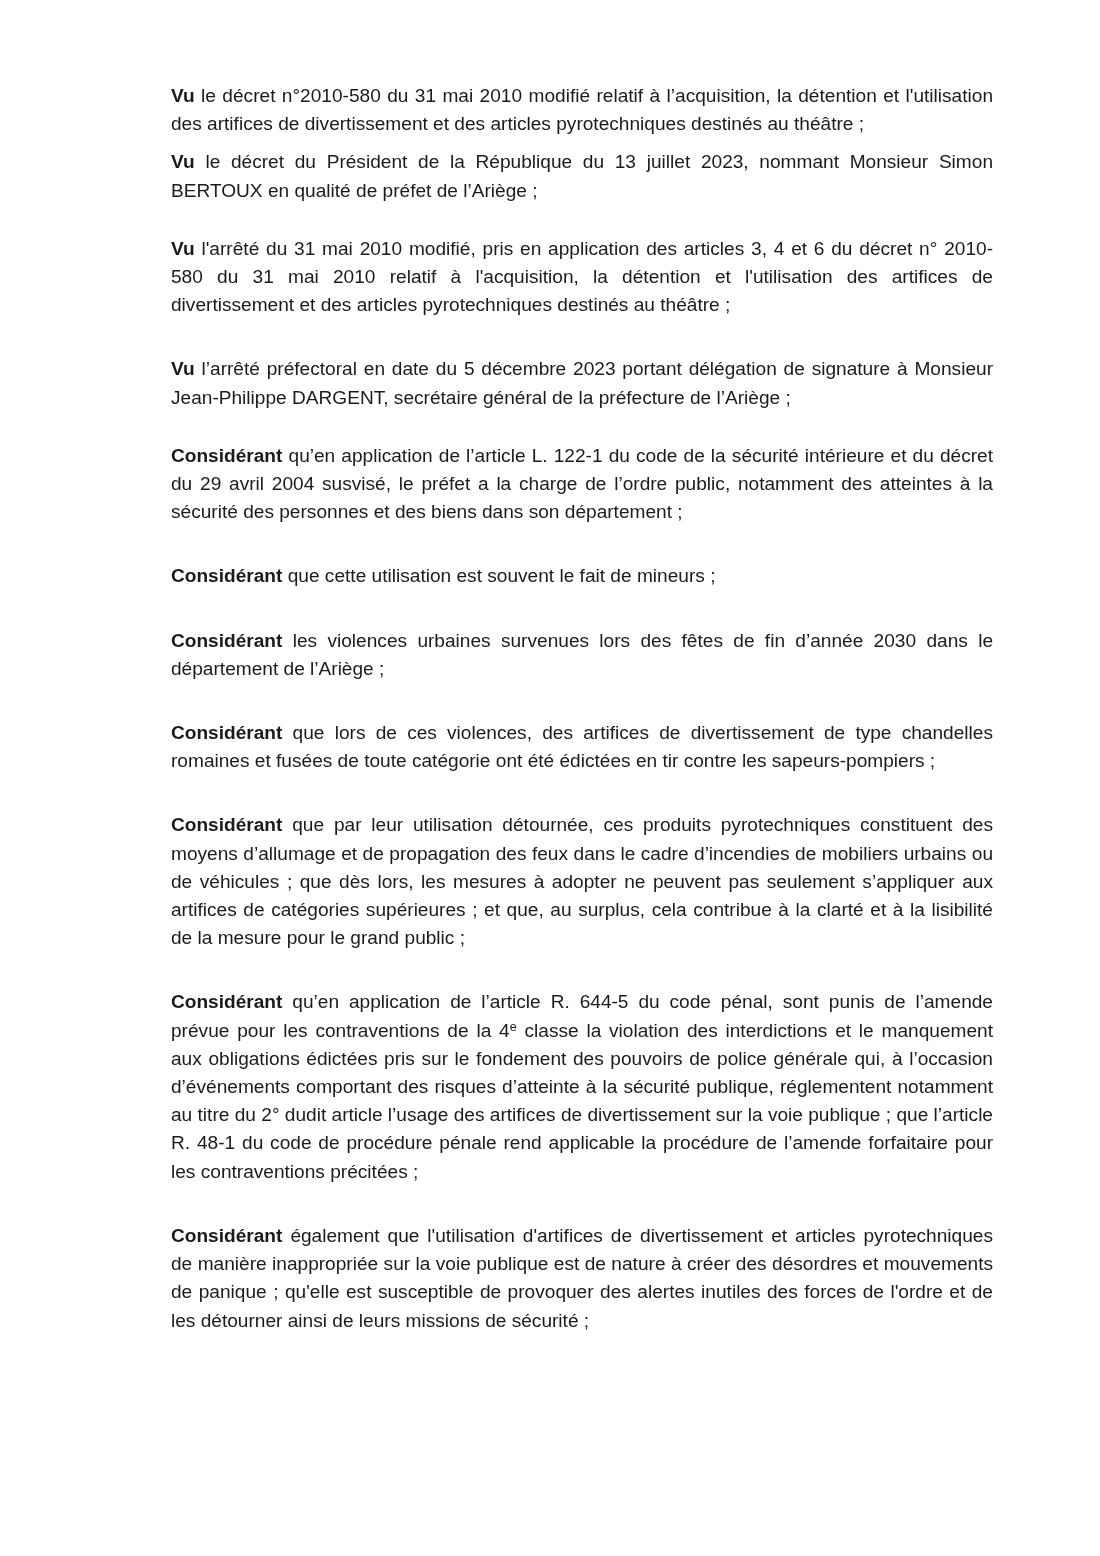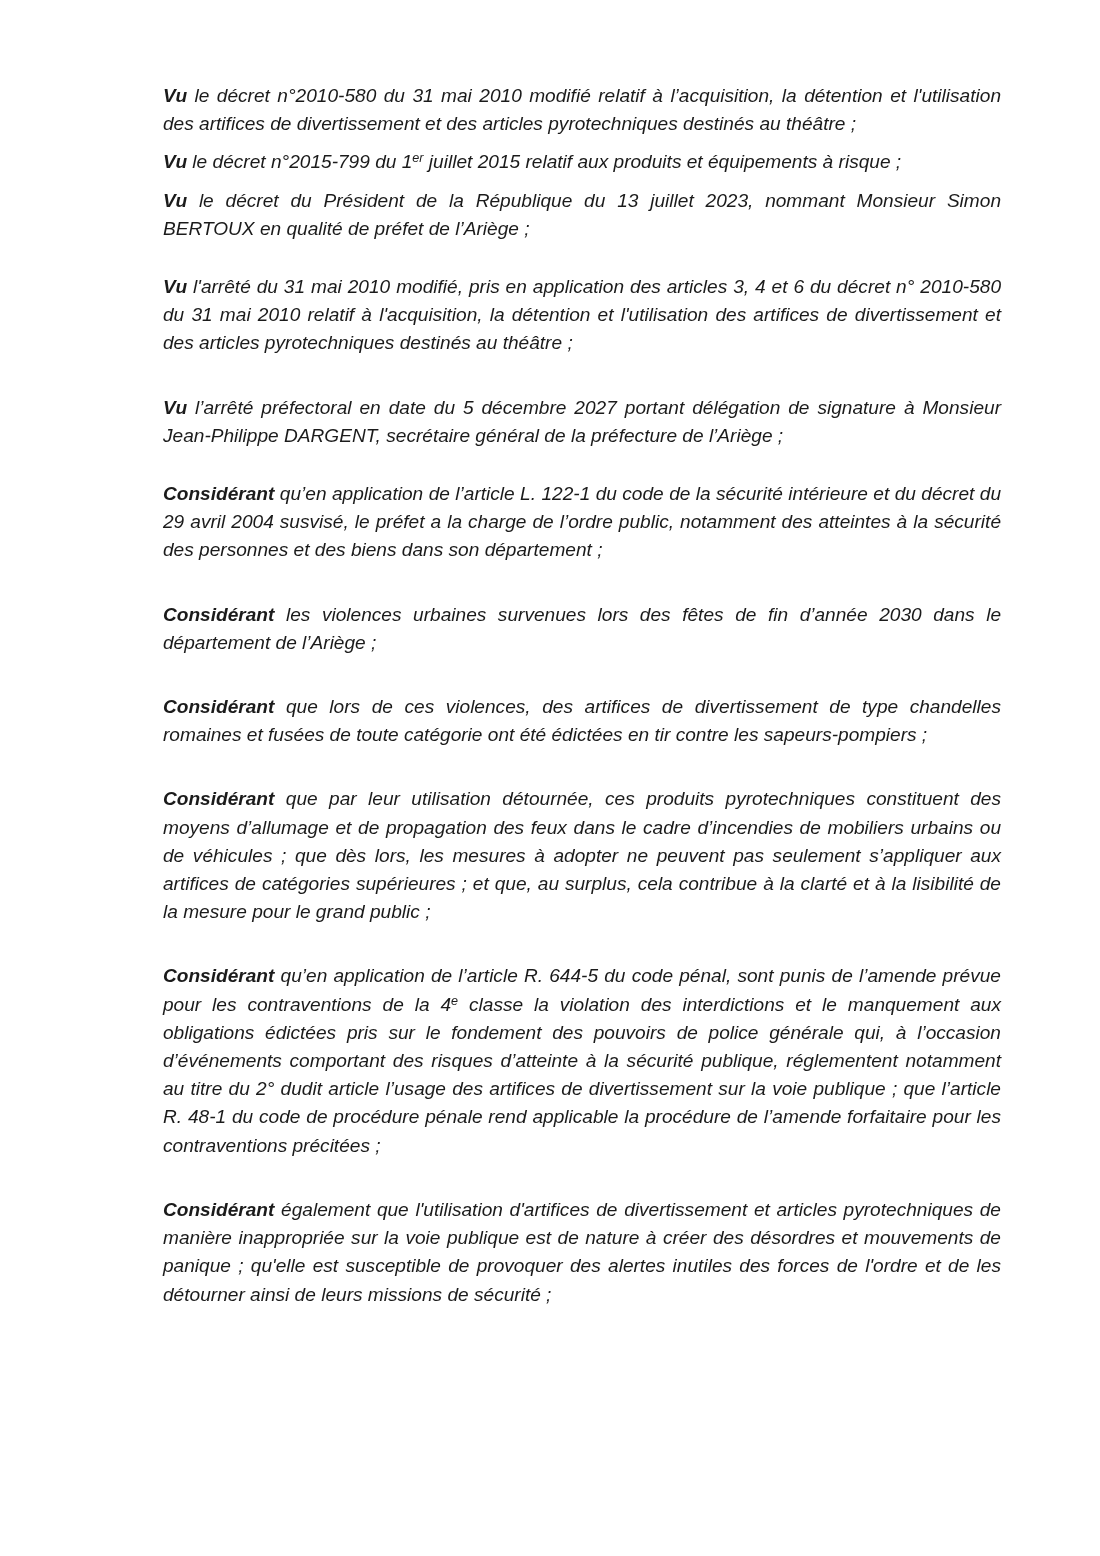--- a/index.html
+++ b/index.html
@@ -27,26 +27,25 @@
     font-family: "Liberation Sans", "DejaVu Sans", sans-serif;
     font-size: 19.1px;
     line-height: 28.2px;
     color: #1b1b1b;
     text-align: justify;
     text-justify: inter-word;
     -webkit-font-smoothing: antialiased;
   }
 
   .para {
-    margin: 0;
+    margin: 8px;
     padding: 0;
     text-align: justify;
     text-justify: inter-word;
     hyphens: none;
-    font-style: italic;
   }
 
   
   .gap-tight  { margin-top: 10px; }
   .gap-medium { margin-top: 30px; }
   .gap-large  { margin-top: 36px; }
   .gap-none   { margin-top: 0; }
 
   .lead {
     font-weight: bold;
@@ -57,24 +56,24 @@
     line-height: 0;
     vertical-align: 0.46em;
   }
 </style>
 </head>
 <body>
 
 <div class="page">
   <div class="doc-body" id="doc-body">
       <p class="para gap-none"><span class="lead">Vu</span><span> le décret n°2010-580 du 31 mai 2010 modifié relatif à l’acquisition, la détention et l'utilisation des artifices de divertissement et des articles pyrotechniques destinés au théâtre ;</span></p>
-      <p class="para gap-tight"><span class="lead">Vu</span><span> le décret n°2015-799 du 1</span><sup>er</sup><span> juillet 2015 relatif aux produits et équipements à risque ;</span></p>
       <p class="para gap-tight"><span class="lead">Vu</span><span> le décret du Président de la République du 13 juillet 2023, nommant Monsieur Simon BERTOUX en qualité de préfet de l’Ariège ;</span></p>
       <p class="para gap-medium"><span class="lead">Vu</span><span> l'arrêté du 31 mai 2010 modifié, pris en application des articles 3, 4 et 6 du décret n° 2010-580 du 31 mai 2010 relatif à l'acquisition, la détention et l'utilisation des artifices de divertissement et des articles pyrotechniques destinés au théâtre ;</span></p>
-      <p class="para gap-large"><span class="lead">Vu</span><span> l’arrêté préfectoral en date du 5 décembre 2027 portant délégation de signature à Monsieur Jean-Philippe DARGENT, secrétaire général de la préfecture de l’Ariège ;</span></p>
+      <p class="para gap-large"><span class="lead">Vu</span><span> l’arrêté préfectoral en date du 5 décembre 2023 portant délégation de signature à Monsieur Jean-Philippe DARGENT, secrétaire général de la préfecture de l’Ariège ;</span></p>
       <p class="para gap-medium"><span class="lead">Considérant</span><span> qu’en application de l’article L. 122-1 du code de la sécurité intérieure et du décret du 29 avril 2004 susvisé, le préfet a la charge de l’ordre public, notamment des atteintes à la sécurité des personnes et des biens dans son département ;</span></p>
+      <p class="para gap-large"><span class="lead">Considérant</span><span> que cette utilisation est souvent le fait de mineurs ;</span></p>
       <p class="para gap-large"><span class="lead">Considérant</span><span> les violences urbaines survenues lors des fêtes de fin d’année 2030 dans le département de l’Ariège ;</span></p>
       <p class="para gap-large"><span class="lead">Considérant</span><span> que lors de ces violences, des artifices de divertissement de type chandelles romaines et fusées de toute catégorie ont été édictées en tir contre les sapeurs-pompiers ;</span></p>
       <p class="para gap-large"><span class="lead">Considérant</span><span> que par leur utilisation détournée, ces produits pyrotechniques constituent des moyens d’allumage et de propagation des feux dans le cadre d’incendies de mobiliers urbains ou de véhicules ; que dès lors, les mesures à adopter ne peuvent pas seulement s’appliquer aux artifices de catégories supérieures ; et que, au surplus, cela contribue à la clarté et à la lisibilité de la mesure pour le grand public ;</span></p>
       <p class="para gap-large"><span class="lead">Considérant</span><span> qu’en application de l’article R. 644-5 du code pénal, sont punis de l’amende prévue pour les contraventions de la 4</span><sup>e</sup><span> classe la violation des interdictions et le manquement aux obligations édictées pris sur le fondement des pouvoirs de police générale qui, à l’occasion d’événements comportant des risques d’atteinte à la sécurité publique, réglementent notamment au titre du 2° dudit article l’usage des artifices de divertissement sur la voie publique ; que l’article R. 48-1 du code de procédure pénale rend applicable la procédure de l’amende forfaitaire pour les contraventions précitées ;</span></p>
       <p class="para gap-large"><span class="lead">Considérant</span><span> également que l'utilisation d'artifices de divertissement et articles pyrotechniques de manière inappropriée sur la voie publique est de nature à créer des désordres et mouvements de panique ; qu'elle est susceptible de provoquer des alertes inutiles des forces de l'ordre et de les détourner ainsi de leurs missions de sécurité ;</span></p>
     </div>
 </div>
 
 </body></html>

